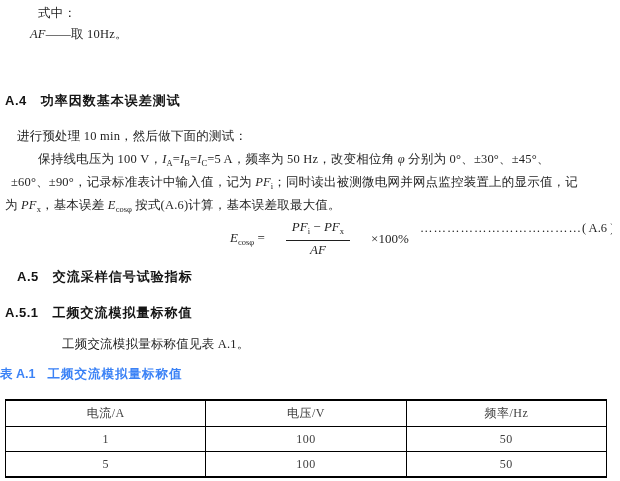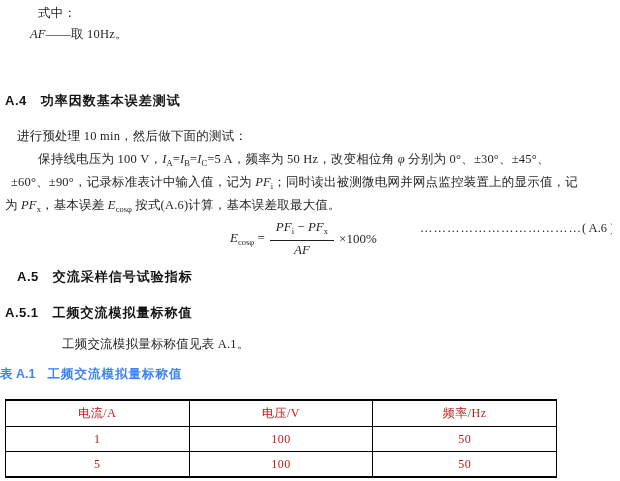--- a/index.html
+++ b/index.html
@@ -17,38 +17,38 @@
   .heading{
     position:absolute;white-space:nowrap;
     font-family:"Liberation Sans","DejaVu Sans",sans-serif;
     font-weight:bold;font-size:13px;color:#141414;
   }
   .heading .num{letter-spacing:0.5px;}
   .heading .ttl{margin-left:14px;letter-spacing:1px;}
   .seg-var{font-style:italic;font-family:"Liberation Serif","DejaVu Serif",serif;}
   .seg-sub{font-size:8.5px;vertical-align:-3px;letter-spacing:0;}
   
-  .formula{position:absolute;left:230px;top:211px;display:inline-flex;align-items:center;font-size:13px;}
+  .formula{position:absolute;left:230px;top:211px;display:inline-flex;align-items:center;font-size:13px;gap:16px;}
   .frac{display:inline-block;text-align:center;margin:8px 5px;vertical-align:middle;}
   .frac .num{display:block;padding:0 6px 1px 6px;border-bottom:1px solid #1f1f1f;line-height:16px;}
   .frac .den{display:block;padding-top:1px;line-height:16px;}
   .leaderline{position:absolute;left:420px;right:8px;top:221px;text-align:right;font-size:12.5px;letter-spacing:0;white-space:nowrap;overflow:hidden;}
   .leaderline .dots{letter-spacing:1px;}
   
   .caption{
     position:absolute;left:0;right:0;top:366px;text-align:left;
     font-family:"Liberation Sans","DejaVu Sans",sans-serif;
     font-weight:bold;font-size:12.5px;color:#3b82f6;
   }
   .caption .cap-title{margin-left:12px;letter-spacing:1px;}
   
   table.spec{
-    position:absolute;left:5px;top:399px;width:552px;
+    position:absolute;left:5px;top:399px;width:602px;
     border-collapse:collapse;table-layout:fixed;
-    font-size:12px;color:#b91c1c;
+    font-size:12px;color:#404040;
   }
   table.spec td,table.spec th{
     border:1px solid #000;
     text-align:center;vertical-align:middle;
     font-weight:normal;padding:0;letter-spacing:0.5px;
   }
   table.spec tr.hdr td{height:25px;}
   table.spec tr.datarow td{height:24px;}
   table.spec{border-top:2.5px solid #000;border-bottom:2.5px solid #000;}
 </style>

